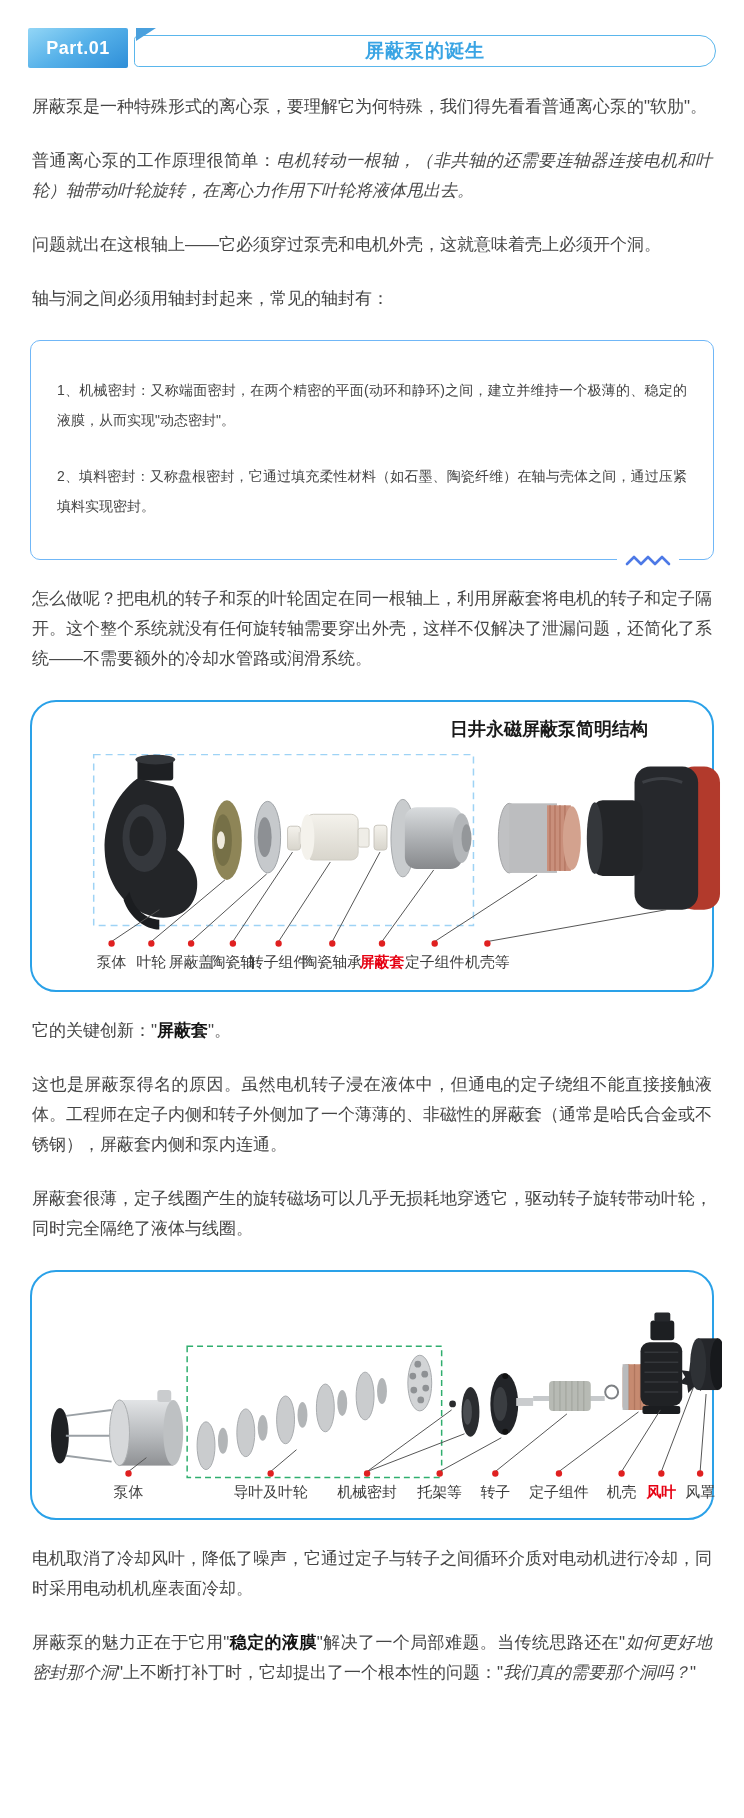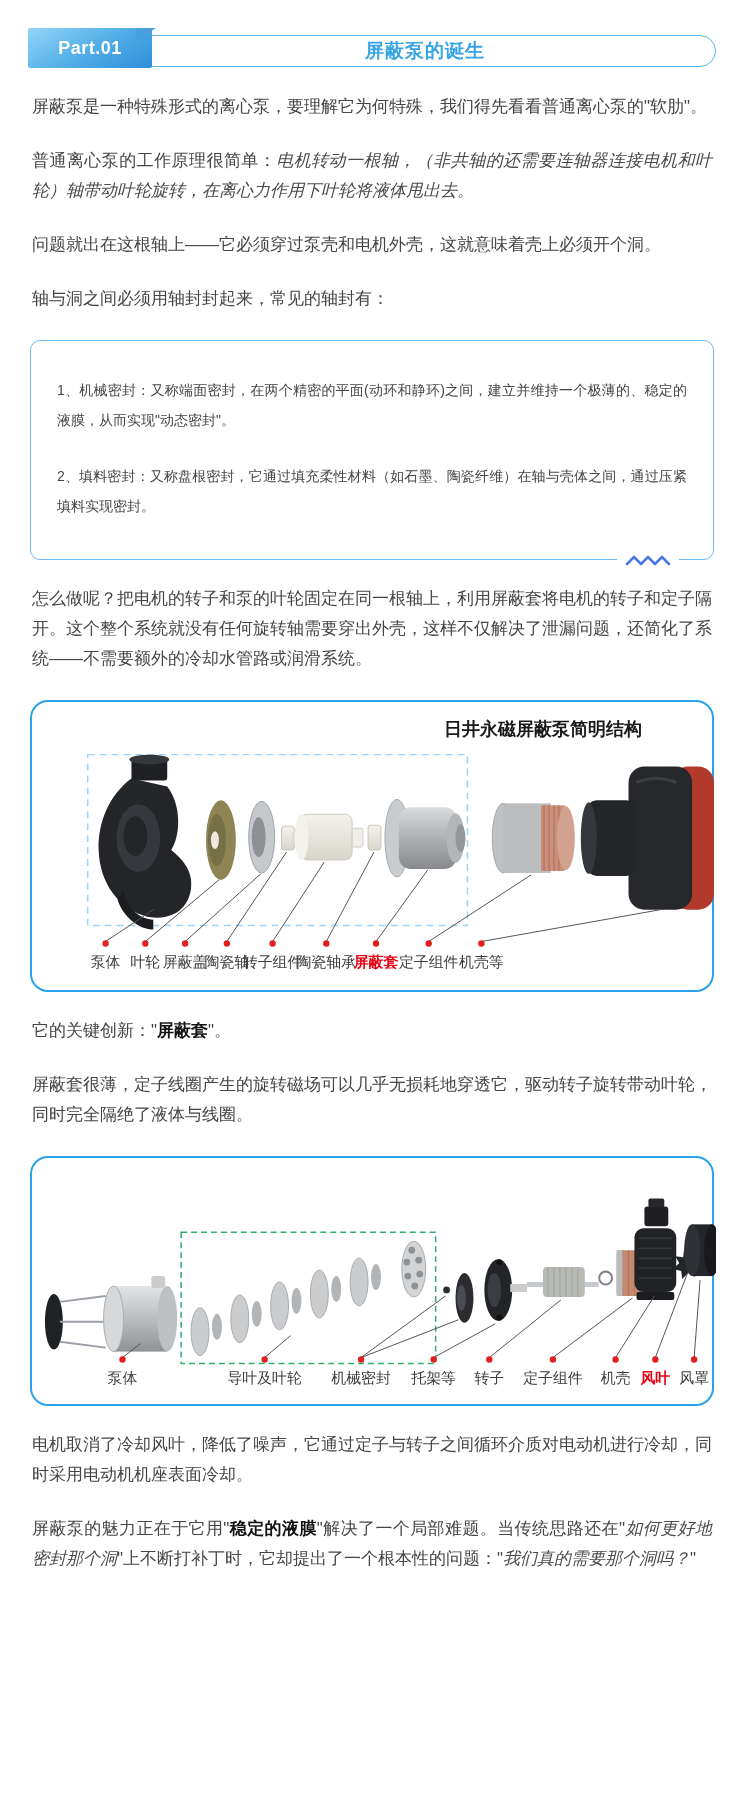--- a/index.html
+++ b/index.html
@@ -5,42 +5,42 @@
   html,body{margin:0;padding:0;background:#ffffff;}
   body{width:744px;font-family:"Liberation Sans","DejaVu Sans",sans-serif;color:#454545;}
   .page{width:744px;overflow:hidden;}
 
   
   .header{position:relative;height:40px;margin:28px 28px 0 28px;}
   .header-bar{position:absolute;left:106px;right:0;top:7px;bottom:1px;
     border:1.5px solid #5ab6ec;border-radius:5px 17px 17px 5px;
     display:flex;align-items:center;justify-content:center;text-align:center;}
   .header-title{color:#39a4e4;font-size:19px;font-weight:bold;letter-spacing:1px;}
-  .badge{position:absolute;left:0;top:0;width:124px;height:40px;z-index:2;
+  .badge{position:absolute;left:0;top:0;width:100px;height:40px;z-index:2;
     background:linear-gradient(150deg,#93d6f6 0%,#56b1e9 48%,#2e8ed8 100%);
     display:flex;align-items:center;justify-content:center;border-radius:2px;}
   .badge-label{color:#ffffff;font-size:18px;font-weight:bold;letter-spacing:.5px;}
   .flap{position:absolute;left:108px;top:0;width:0;height:0;z-index:3;
     border-top:13px solid #4aa0dd;border-right:20px solid transparent;}
 
   
   .para{margin:24px 32px 0 32px;font-size:17px;line-height:30px;text-align:justify;}
   .b{font-weight:bold;color:#141414;}
   .i{font-style:italic;color:#4a4a4a;}
 
   
   .seal-box{position:relative;margin:26px 30px 0 30px;border:1.5px solid #70b7f7;
     border-radius:10px;padding:20px 26px 24px 26px;}
   .seal-item{font-size:14px;line-height:30px;text-align:justify;}
   .seal-item + .seal-item{margin-top:26px;}
   .wave{position:absolute;right:34px;bottom:-8px;background:#ffffff;padding:0 8px;line-height:0;}
 
   
-  .diagram-box{margin:26px 30px 0 30px;border:2px solid #2aa1e8;border-radius:18px;
-    padding:14px 0 10px 4px;background:#ffffff;}
+  .diagram-box{margin:26px 30px 0 30px;border:2px solid #2aa1e8;border-radius:26px;
+    padding:14px 0 10px 10px;background:#ffffff;}
   .diagram-title{font-size:18px;font-weight:bold;color:#1a1a1a;line-height:26px;}
   .diagram-title.right{padding-left:408px;}
   .diagram-title.left{padding-left:30px;padding-top:6px;}
   .diagram-svg{display:block;width:680px;margin:0 auto;}
   .lbl{font-size:15px;fill:#3d3d3d;}
   .lbl-red{font-size:15px;font-weight:bold;fill:#e60012;}
   .conn{stroke:#555555;stroke-width:1;fill:none;}
   .dot{fill:#e02020;}
 </style>
 </head>
@@ -181,20 +181,21 @@
         <text class="lbl" x="292" y="226" text-anchor="middle">陶瓷轴承</text>
         <text class="lbl-red" x="342" y="226" text-anchor="middle">屏蔽套</text>
         <text class="lbl" x="395" y="226" text-anchor="middle">定子组件</text>
         <text class="lbl" x="448" y="226" text-anchor="middle">机壳等</text>
       </g>
     </svg>
   </div>
 
   <p class="para"><span>它的关键创新："</span><span class="b">屏蔽套</span><span>"。</span></p>
 
+  <p class="para">这也是屏蔽泵得名的原因。虽然电机转子浸在液体中，但通电的定子绕组不能直接接触液体。工程师在定子内侧和转子外侧加了一个薄薄的、非磁性的屏蔽套（通常是哈氏合金或不锈钢），屏蔽套内侧和泵内连通。</p>
 
   <p class="para">屏蔽套很薄，定子线圈产生的旋转磁场可以几乎无损耗地穿透它，驱动转子旋转带动叶轮，同时完全隔绝了液体与线圈。</p>
 
   <div class="diagram-box">
     <svg class="diagram-svg" width="680" height="222" viewBox="0 0 684 222">
       <defs>
         <linearGradient id="silver2" x1="0" y1="0" x2="0" y2="1">
           <stop offset="0" stop-color="#e2e4e6"></stop>
             <stop offset="0.55" stop-color="#b6b9bc"></stop>
             <stop offset="1" stop-color="#8f9194"></stop>

